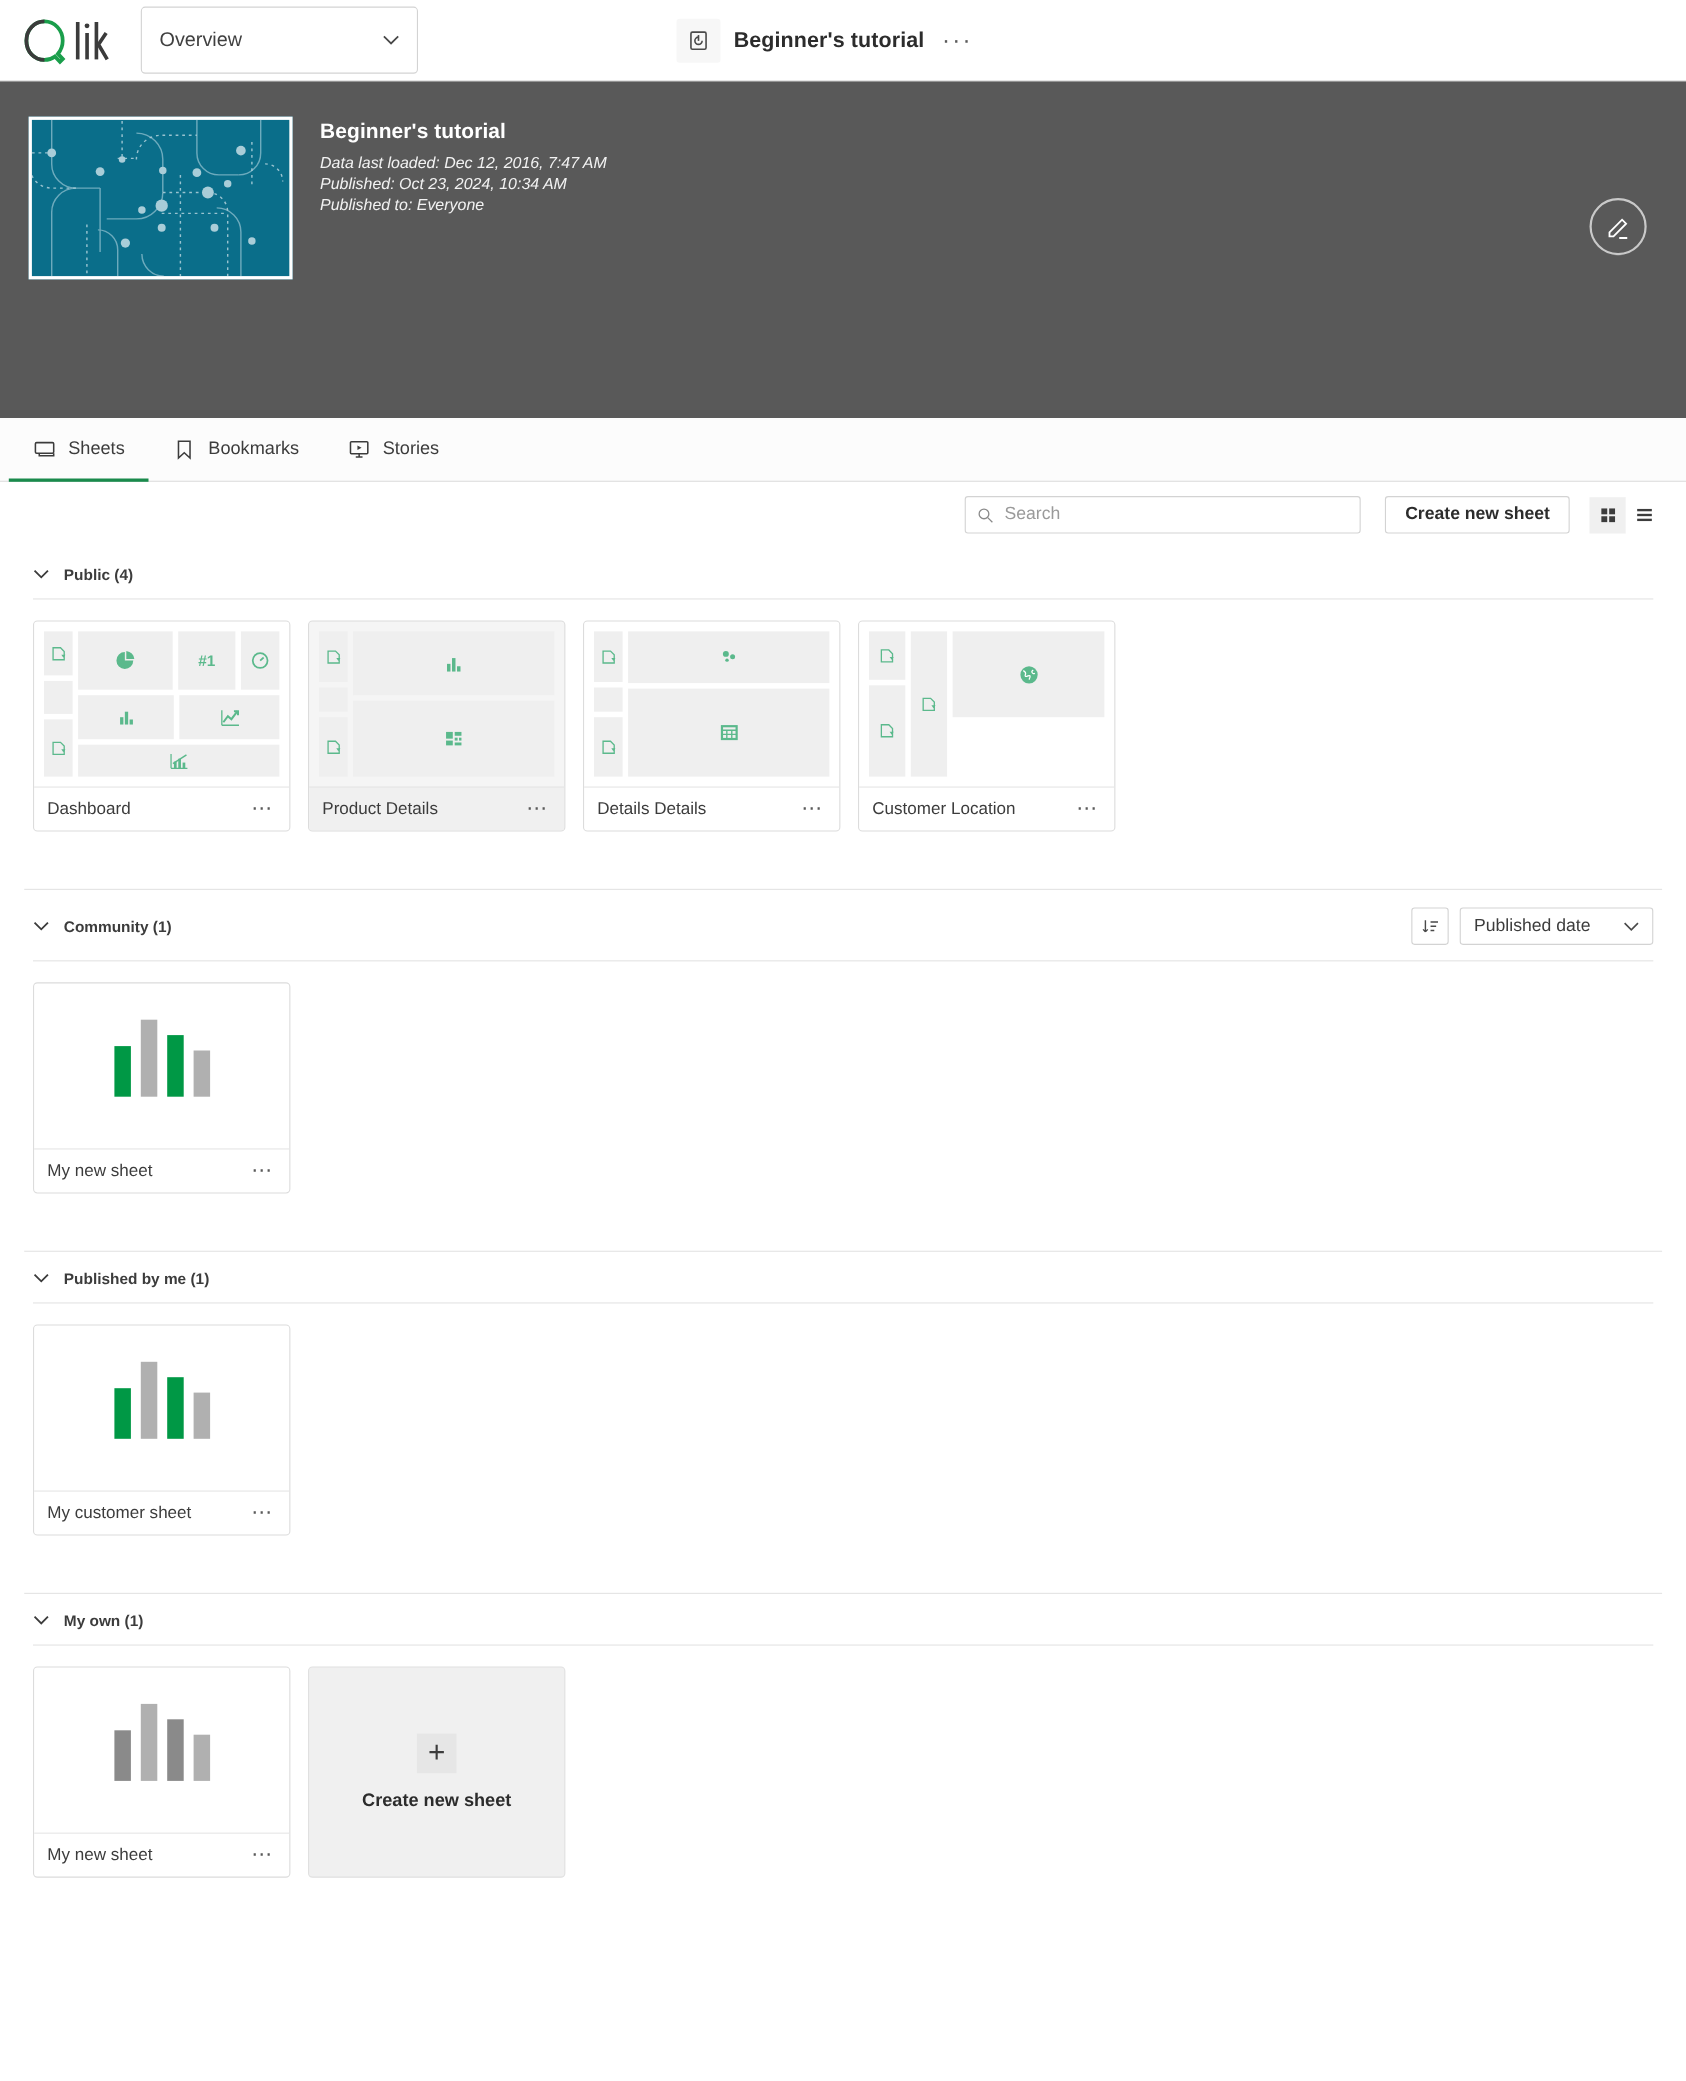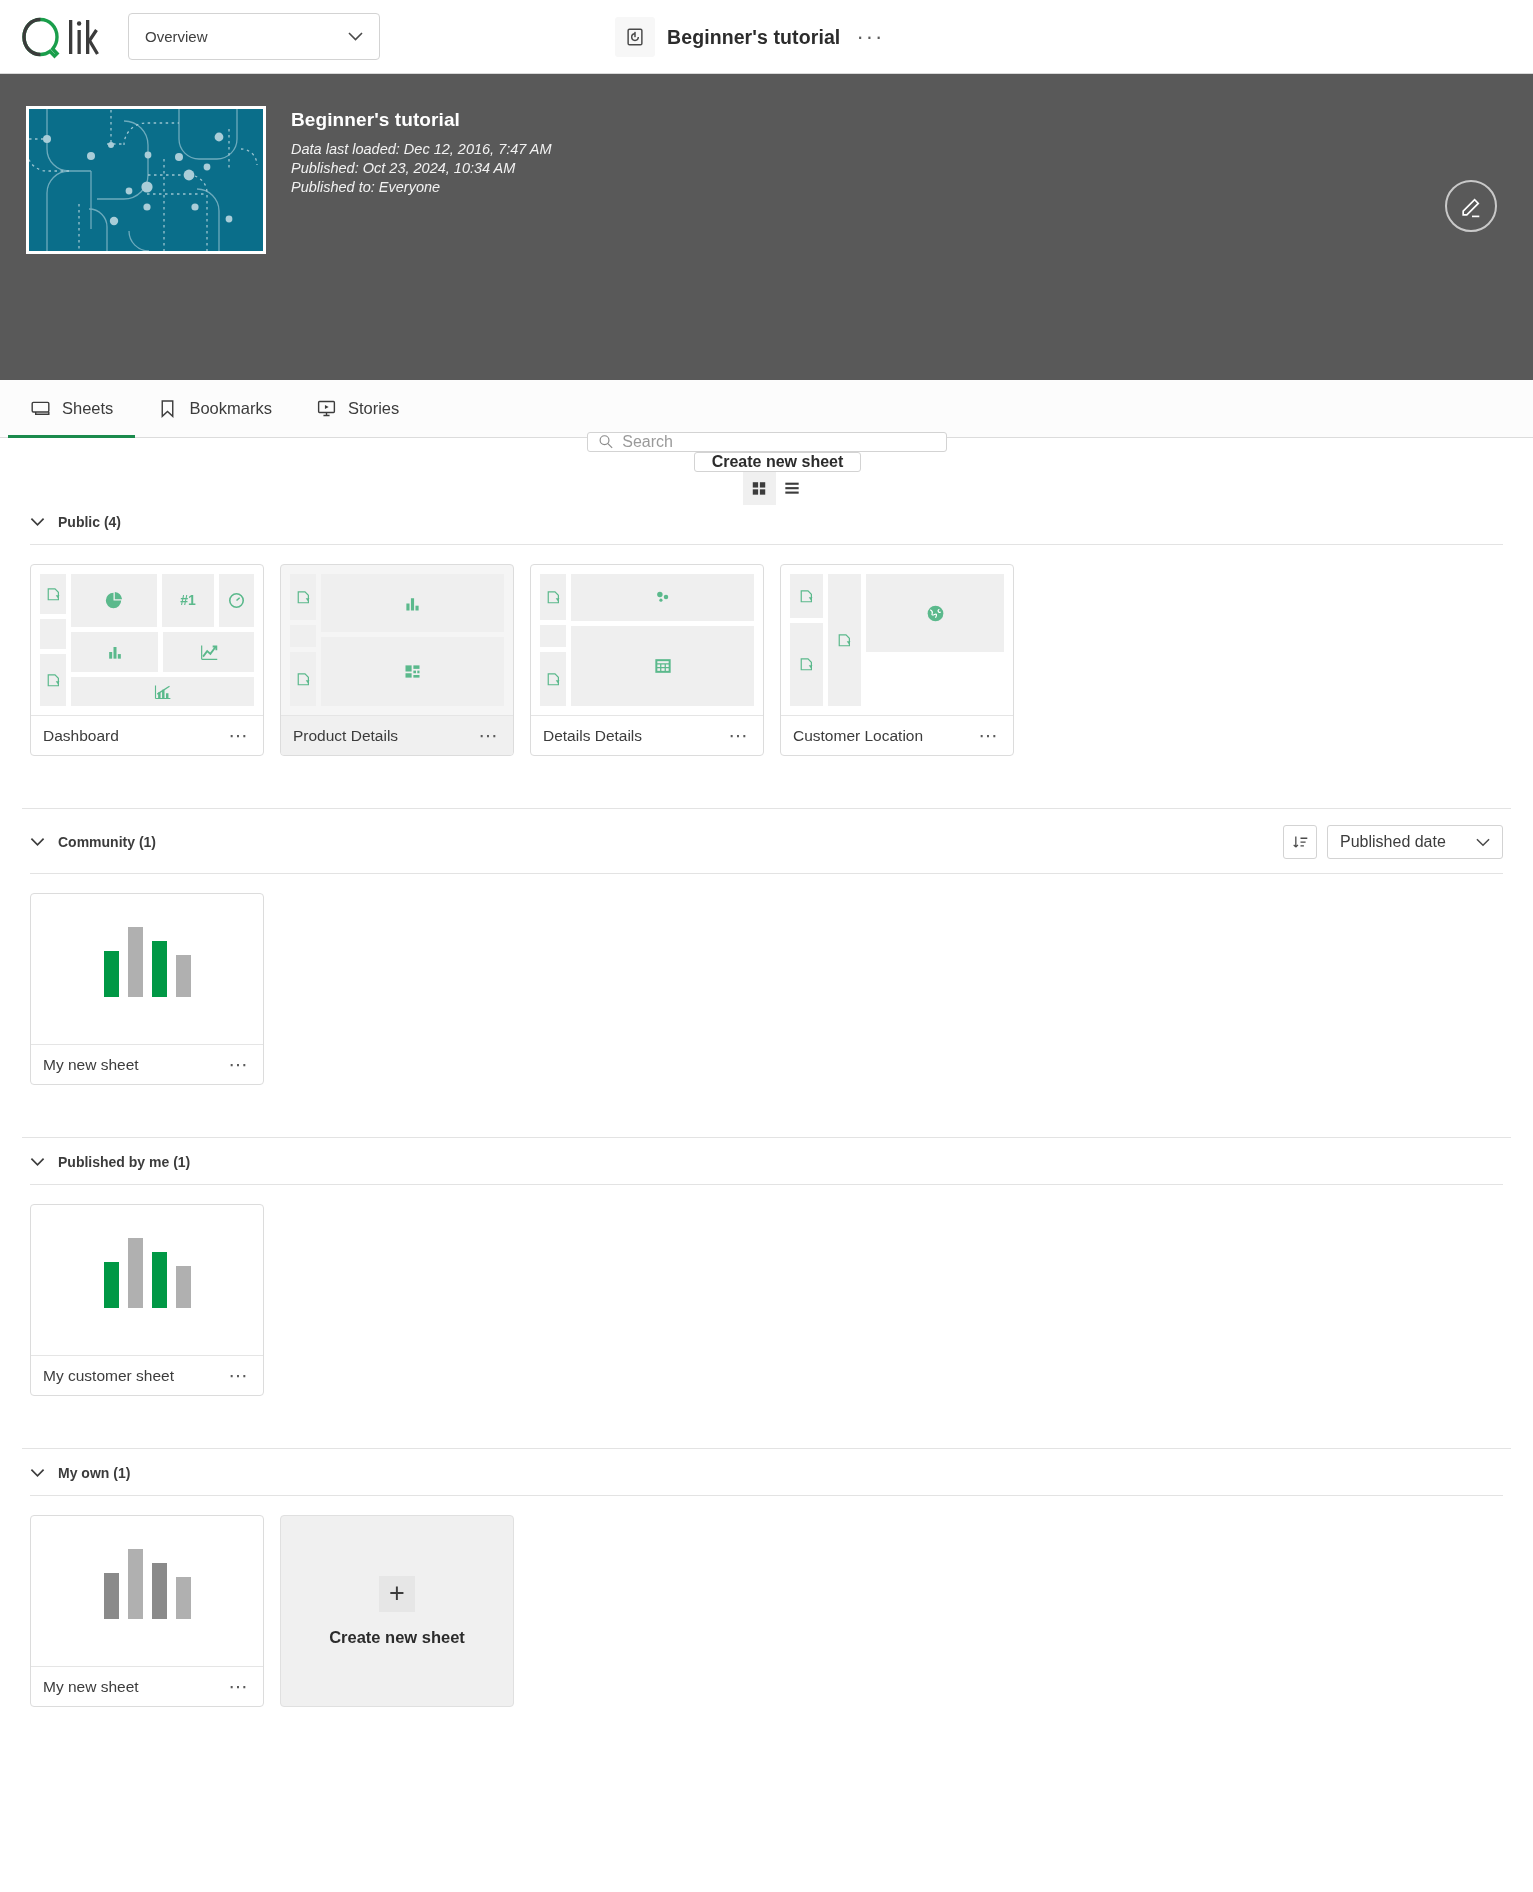--- a/index.html
+++ b/index.html
@@ -17,25 +17,25 @@
     height: 74px;
     display: flex;
     align-items: center;
     border-bottom: 1px solid #d9d9d9;
     padding: 0 18px;
     background: #fff;
     position: relative;
   }
   .qlik-logo { width: 96px; height: 52px; margin-right: 14px; flex: none; }
   .stream-select {
-    width: 252px; height: 47px;
+    width: 252px; height: 61px;
     border: 1px solid #d3d3d3; border-radius: 4px;
     display: flex; align-items: center; justify-content: space-between;
     padding: 0 16px;
-    font-size: 15px; color: #404040;
+    font-size: 18px; color: #404040;
     background: #fff; cursor: pointer;
   }
   .chev { width: 15px; height: 9px; flex: none; }
   .topbar-center {
     position: absolute; left: 615px; top: 0; height: 74px;
     display: flex; align-items: center; gap: 12px;
   }
   .app-chip-icon {
     width: 40px; height: 40px; background: #f7f7f7; border-radius: 3px;
     display: flex; align-items: center; justify-content: center;
@@ -79,22 +79,22 @@
     padding: 0 22px; font-size: 16.5px; font-weight: normal; color: #3c3c3c;
     cursor: pointer; position: relative;
   }
   .tab.active::after {
     content: ""; position: absolute; left: 0; right: 0; bottom: -1px;
     height: 3px; background: #1a8a4c;
   }
 
   
   .toolbar {
-    height: 60px; display: flex; align-items: center; justify-content: center;
-    padding: 0 22px; gap: 0; flex-direction: column;
+    height: 60px; display: flex; align-items: center; justify-content: flex-end;
+    padding: 0 22px; gap: 0;
   }
   .search-box {
     width: 360px; height: 34px; border: 1px solid #d3d3d3; border-radius: 3px;
     display: flex; align-items: center; padding: 0 10px; gap: 9px; background: #fff;
   }
   .search-box input {
     border: none; outline: none; font-size: 16px; color: #404040;
     font-family: "Liberation Sans", sans-serif; width: 100%; background: transparent;
   }
   .search-box input::placeholder { color: #9a9a9a; }

